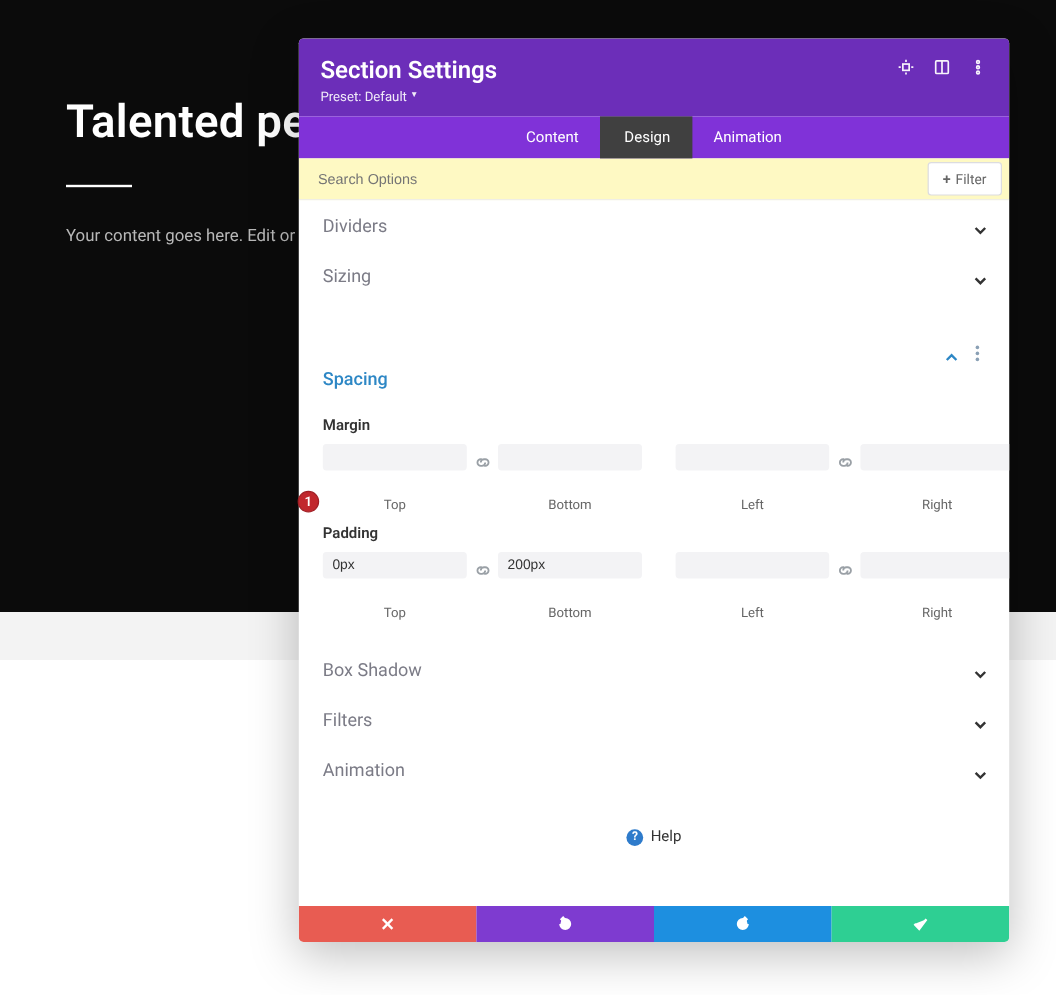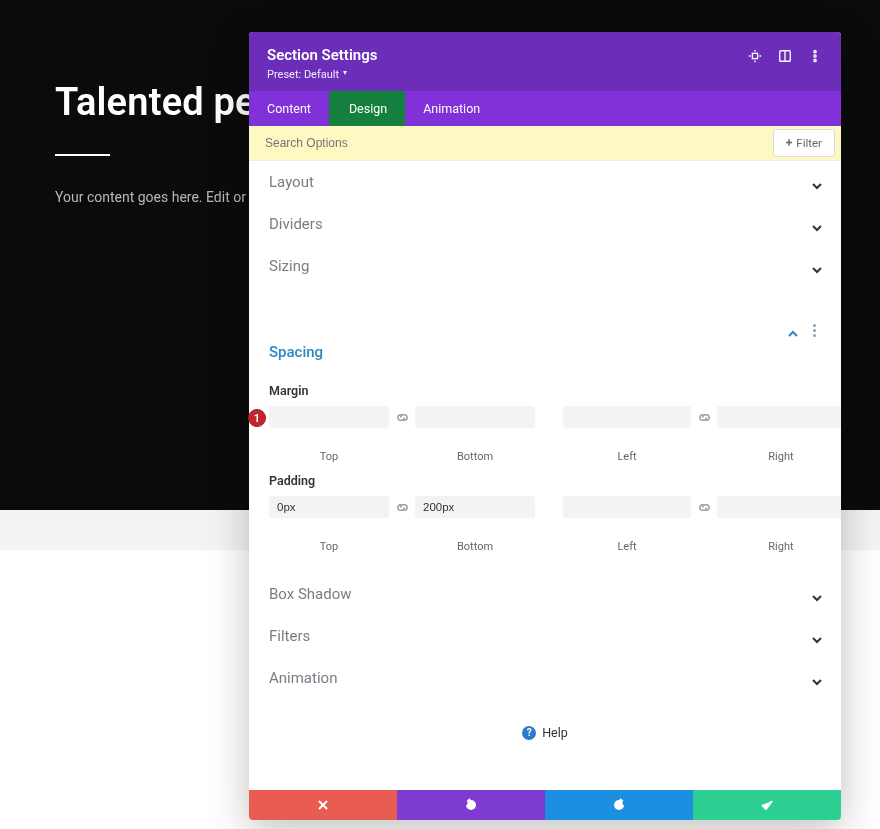--- a/index.html
+++ b/index.html
@@ -10,30 +10,30 @@
   .hero { background: #0b0b0b; height: 510px; padding: 80px 55px 0 55px; color: #fff; }
   .hero h1 { font-size: 38px; font-weight: 600; letter-spacing: 0.2px; }
   .hero .rule { width: 55px; height: 2px; background: #fff; margin: 30px 0 28px; }
   .hero p { color: #b8b8b8; font-size: 14px; line-height: 1.9; max-width: 500px; }
   .reveal-band { position: absolute; top: 510px; left: 0; right: 0; height: 40px; background: #f3f3f3; }
 
   
   .modal { position: absolute; top: 32px; left: 249px; width: 592px; background: #fff; box-shadow: 0 10px 40px rgba(0,0,0,0.25); border-radius: 4px; overflow: hidden; }
   .modal-head { background: #6c2eb9; color: #fff; padding: 14px 18px 10px; display: flex; align-items: flex-start; justify-content: space-between; }
   .modal-head .titles { display: flex; flex-direction: column; gap: 4px; }
-  .modal-title { font-size: 15px; font-weight: 600; text-align: right; }
+  .modal-title { font-size: 20px; font-weight: 600; text-align: right; }
   .modal-subtitle { font-size: 11px; opacity: 0.9; display: inline-flex; align-items: flex-start; gap: 4px; }
   .modal-subtitle .caret { font-size: 8px; }
   .head-icons { display: flex; gap: 14px; padding-top: 2px; }
   .head-icons .ic { width: 16px; height: 16px; display: flex; align-items: center; justify-content: center; opacity: 0.95; cursor: pointer; }
   .head-icons svg { width: 14px; height: 14px; fill: none; stroke: #fff; stroke-width: 1.6; }
 
-  .tabs { background: #8032d8; display: flex; }
+  .tabs { background: #8032d8; display: flex; justify-content: center; }
   .tab { padding: 10px 18px; font-size: 12.5px; color: #fff; cursor: pointer; }
-  .tab.active { background: #15803d; padding-left: 20px; }
+  .tab.active { background: #404040; padding-left: 20px; }
 
   .search-row { display: flex; align-items: center; background: #fef9c3; border-bottom: 1px solid #ececef; }
   .search-row input { flex: 1; border: none; background: transparent; padding: 10px 16px; font-size: 12px; color: #888; outline: none; }
   .filter-btn { display: inline-flex; align-items: center; gap: 4px; font-size: 11.5px; color: #666; padding: 6px 12px; margin-right: 6px; border: 1px solid #dcdce0; background: #fff; border-radius: 3px; cursor: pointer; }
   .filter-btn .plus { font-size: 12px; font-weight: 600; }
 
   .accordion-list { background: #fff; }
   .acc-item { display: flex; align-items: center; justify-content: space-between; padding: 12px 20px; cursor: pointer; }
   .acc-label { font-size: 15px; color: #7b7b86; }
   .acc-item.open .acc-label { color: #2d87c5; font-weight: 500; margin-top: 44px; }
@@ -41,21 +41,21 @@
   .chev { width: 10px; height: 10px; color: #333; }
   .chev svg { width: 12px; height: 12px; stroke: #333; stroke-width: 2; fill: none; }
   .acc-item.open .chev svg { stroke: #2d87c5; }
   .kebab { width: 14px; display: flex; flex-direction: column; gap: 2px; align-items: center; cursor: pointer; }
   .kebab span { width: 3px; height: 3px; background: #8aa0b5; border-radius: 50%; }
 
   .spacing-body { padding: 0 20px 20px; font-size: 12px; color: #2a2a2a; }
   .field-label { font-size: 12.5px; font-weight: 600; margin: 10px 0 8px; color: #333; }
   .pair-row { display: flex; align-items: flex-start; gap: 14px; }
   .pair { display: flex; flex-direction: column; align-items: stretch; }
-  .pair-inputs { display: flex; align-items: center; gap: 6px; }
+  .pair-inputs { display: flex; align-items: flex-end; gap: 6px; }
   .val-input { height: 22px; border: none; background: #f3f3f5; border-radius: 3px; font-size: 11.5px; padding: 0 8px; color: #333; outline: none; }
   .val-input.w120 { width: 120px; }
   .val-input.w128 { width: 128px; }
   .link-ic { width: 14px; height: 14px; color: #9aa0a6; display: flex; align-items: center; justify-content: center; }
   .link-ic svg { width: 13px; height: 13px; stroke: #9aa0a6; stroke-width: 1.6; fill: none; }
   .pair-labels { display: flex; gap: 6px; margin-top: 22px; font-size: 11px; color: #666; }
   .pair-labels span { text-align: center; }
   .pair-labels .lw120 { width: 120px; }
   .pair-labels .lw128 { width: 128px; }
   .pair-labels .spacer14 { width: 14px; }
@@ -130,26 +130,20 @@
   <div class="search-row">
     <input type="text" placeholder="Search Options" style="">
     <div class="filter-btn">
       <span class="plus">+</span>
       <span>Filter</span>
     </div>
   </div>
 
   <div class="accordion-list">
 
-    <div class="acc-item">
-      <span class="acc-label">Layout</span>
-      <span class="chev"><svg viewBox="0 0 12 12">
-            <polyline points="2 4 6 8 10 4"></polyline>
-          </svg></span>
-    </div>
 
     <div class="acc-item">
       <span class="acc-label">Dividers</span>
       <span class="chev"><svg viewBox="0 0 12 12">
             <polyline points="2 4 6 8 10 4"></polyline>
           </svg></span>
     </div>
 
     <div class="acc-item">
       <span class="acc-label">Sizing</span>

